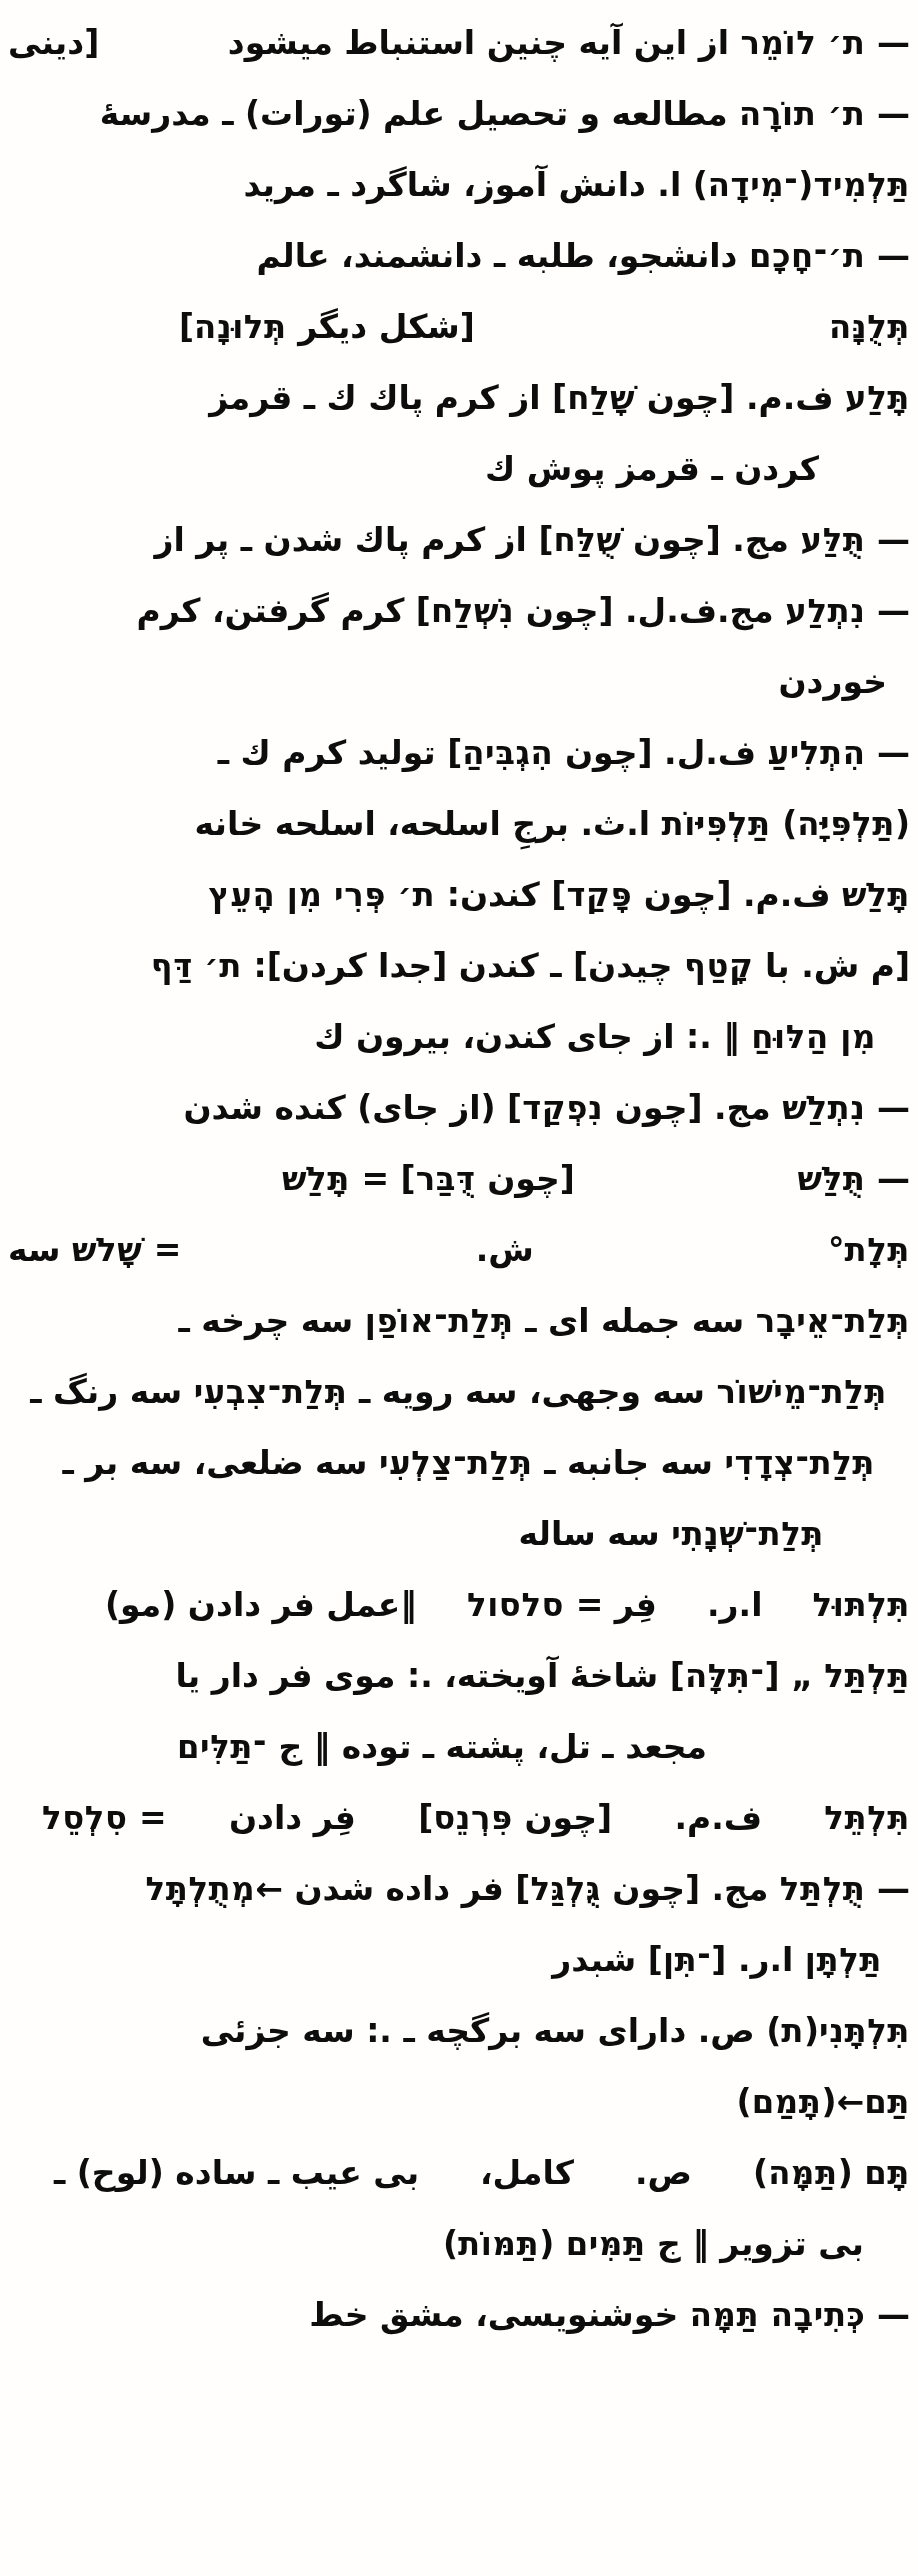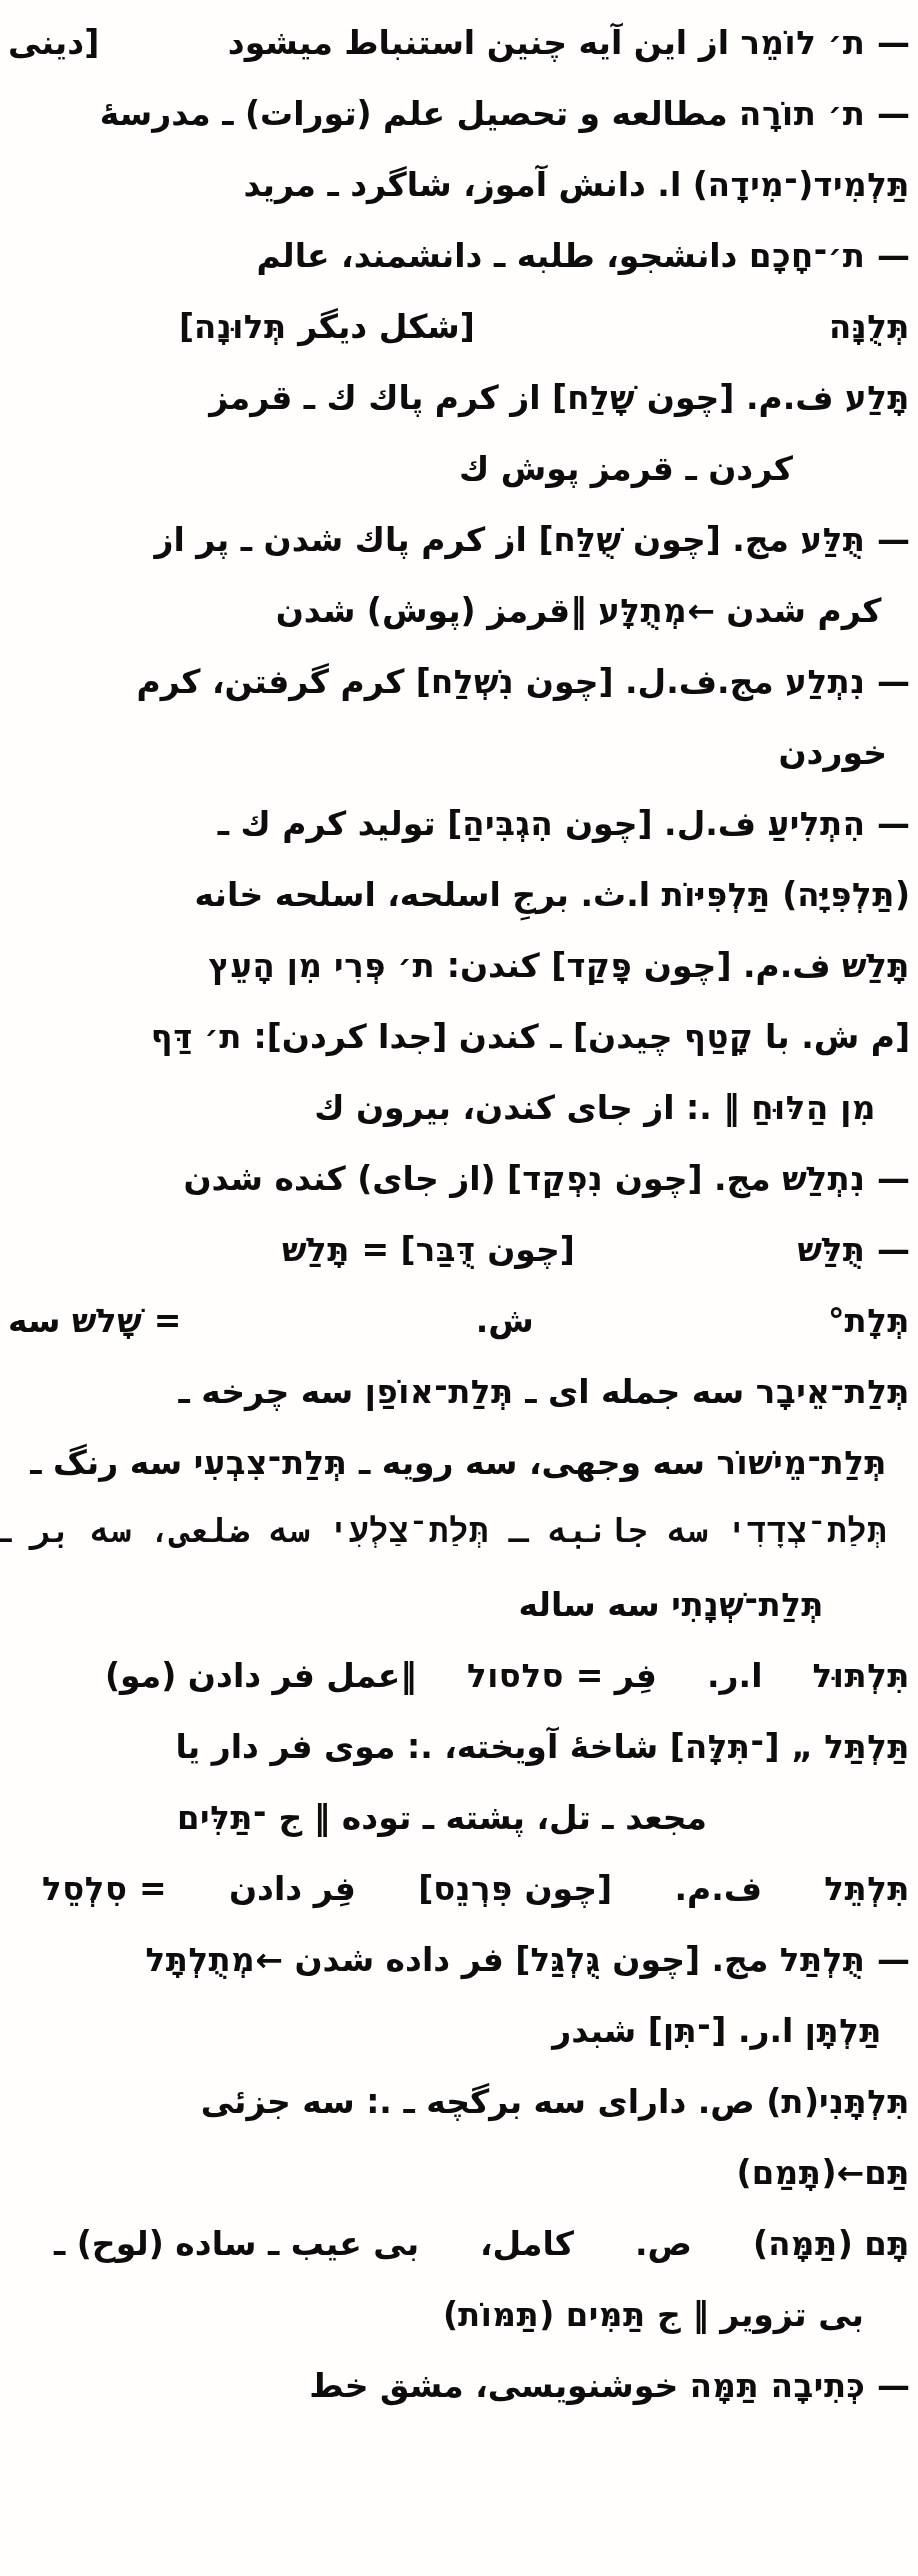--- a/index.html
+++ b/index.html
@@ -44,23 +44,22 @@
       <span class="seg"><span class="fa">[دينى</span></span>
     </div>
     <div class="line"><span class="seg"><span class="fa">— </span><span class="heb">ת׳</span><span class="fa"> </span><span class="heb">תוֹרָה</span><span class="fa"> مطالعه و تحصيل علم (تورات) ـ مدرسهٔ</span></span></div>
     <div class="line"><span class="seg"><span class="heb">תַּלְמִיד</span><span class="fa">(</span><span class="heb">־מִידָה</span><span class="fa">) ا. دانش آموز، شاگرد ـ مريد</span></span></div>
     <div class="line"><span class="seg"><span class="fa">— </span><span class="heb">ת׳־חָכָם</span><span class="fa"> دانشجو، طلبه ـ دانشمند، عالم</span></span></div>
     <div class="line spread" style="margin-left: 171px;">
       <span class="seg"><span class="heb">תְּלֻנָּה</span></span>
       <span class="seg"><span class="fa">[شكل ديگر </span><span class="heb">תְּלוּנָה</span><span class="fa">]</span></span>
     </div>
     <div class="line"><span class="seg"><span class="heb">תָּלַע</span><span class="fa"> ف.م. [چون </span><span class="heb">שָׁלַח</span><span class="fa">] از كرم پاك ك ـ قرمز</span></span></div>
-    <div class="line" style="margin-right: 117px;"><span class="seg"><span class="fa">كردن ـ قرمز پوش ك</span></span></div>
+    <div class="line" style="margin-right: 91px;"><span class="seg"><span class="fa">كردن ـ قرمز پوش ك</span></span></div>
     <div class="line"><span class="seg"><span class="fa">— </span><span class="heb">תֻּלַּע</span><span class="fa"> مج. [چون </span><span class="heb">שֻׁלַּח</span><span class="fa">] از كرم پاك شدن ـ پر از</span></span></div>
-    <div class="line" style="margin-right: 28.6px;"><span class="seg"><span class="fa">كرم شدن ←</span><span class="heb">מְתֻלָּע</span><span class="fa"> ‖قرمز (پوش) شدن</span></span></div>
     <div class="line"><span class="seg"><span class="fa">— </span><span class="heb">נִתְלַע</span><span class="fa"> مج.ف.ل. [چون </span><span class="heb">נִשְׁלַח</span><span class="fa">] كرم گرفتن، كرم</span></span></div>
     <div class="line spread" style="margin-right: 23px; margin-left: 34px;">
       <span class="seg"><span class="fa">خوردن</span></span>
     </div>
     <div class="line"><span class="seg"><span class="fa">— </span><span class="heb">הִתְלִיעַ</span><span class="fa"> ف.ل. [چون </span><span class="heb">הִגְבִּיהַ</span><span class="fa">] توليد كرم ك ـ</span></span></div>
     <div class="line"><span class="seg"><span class="fa">(</span><span class="heb">תַּלְפִּיָּה</span><span class="fa">) </span><span class="heb">תַּלְפִּיּוֹת</span><span class="fa"> ا.ث. برجِ اسلحه، اسلحه خانه</span></span></div>
     <div class="line"><span class="seg"><span class="heb">תָּלַשׁ</span><span class="fa"> ف.م. [چون </span><span class="heb">פָּקַד</span><span class="fa">] كندن: </span><span class="heb">ת׳</span><span class="fa"> </span><span class="heb">פְּרִי</span><span class="fa"> </span><span class="heb">מִן</span><span class="fa"> </span><span class="heb">הָעֵץ</span></span></div>
     <div class="line"><span class="seg"><span class="fa">[م ش. با </span><span class="heb">קָטַף</span><span class="fa"> چيدن] ـ كندن [جدا كردن]: </span><span class="heb">ת׳</span><span class="fa"> </span><span class="heb">דַּף</span></span></div>
     <div class="line" style="margin-right: 34px;"><span class="seg"><span class="heb">מִן</span><span class="fa"> </span><span class="heb">הַלּוּחַ</span><span class="fa"> ‖ .: از جاى كندن، بيرون ك</span></span></div>
     <div class="line"><span class="seg"><span class="fa">— </span><span class="heb">נִתְלַשׁ</span><span class="fa"> مج. [چون </span><span class="heb">נִפְקַד</span><span class="fa">] (از جاى) كنده شدن</span></span></div>
@@ -68,21 +67,21 @@
       <span class="seg"><span class="fa">— </span><span class="heb">תֻּלַּשׁ</span></span>
       <span class="seg"><span class="fa">[چون </span><span class="heb">דֻּבַּר</span><span class="fa">] = </span><span class="heb">תָּלַשׁ</span></span>
     </div>
     <div class="line spread">
       <span class="seg"><span class="heb">תְּלָת</span><span class="fa">°</span></span>
       <span class="seg"><span class="fa">ش.</span></span>
       <span class="seg"><span class="fa">= </span><span class="heb">שָׁלשׁ</span><span class="fa"> سه</span></span>
     </div>
     <div class="line"><span class="seg"><span class="heb">תְּלַת־אֵיבָר</span><span class="fa"> سه جمله اى ـ </span><span class="heb">תְּלַת־אוֹפַן</span><span class="fa"> سه چرخه ـ</span></span></div>
     <div class="line" style="margin-right: 23px;"><span class="seg"><span class="heb">תְּלַת־מֵישׁוֹר</span><span class="fa"> سه وجهى، سه رويه ـ </span><span class="heb">תְּלַת־צִבְעִי</span><span class="fa"> سه رنگ ـ</span></span></div>
-    <div class="line" style="margin-right: 23px; font-family: Liberation Mono, monospace;"><span class="seg"><span class="heb">תְּלַת־צְדָדִי</span><span class="fa"> سه جانبه ـ </span><span class="heb">תְּלַת־צַלְעִי</span><span class="fa"> سه ضلعى، سه بر ـ</span></span></div>
+    <div class="line" style="margin-right: 35px;"><span class="seg"><span class="heb">תְּלַת־צְדָדִי</span><span class="fa"> سه جانبه ـ </span><span class="heb">תְּלַת־צַלְעִי</span><span class="fa"> سه ضلعى، سه بر ـ</span></span></div>
     <div class="line" style="margin-right: 86px;"><span class="seg"><span class="heb">תְּלַת־שְׁנָתִי</span><span class="fa"> سه ساله</span></span></div>
     <div class="line spread" style="margin-left: 97px;">
       <span class="seg"><span class="heb">תִּלְתּוּל</span></span>
       <span class="seg"><span class="fa">ا.ر.</span></span>
       <span class="seg"><span class="fa">فِر = </span><span class="heb">סלסול</span></span>
       <span class="seg"><span class="fa">‖عمل فر دادن (مو)</span></span>
     </div>
     <div class="line"><span class="seg"><span class="heb">תַּלְתַּל</span><span class="fa"> „ [</span><span class="heb">־תִּלָּה</span><span class="fa">] شاخهٔ آويخته، .: موى فر دار يا</span></span></div>
     <div class="line" style="margin-right: 34px; text-align: center;"><span class="seg"><span class="fa">مجعد ـ تل، پشته ـ توده ‖ ج </span><span class="heb">־תַּלִּים</span></span></div>
     <div class="line spread" style="margin-left: 34px;">

